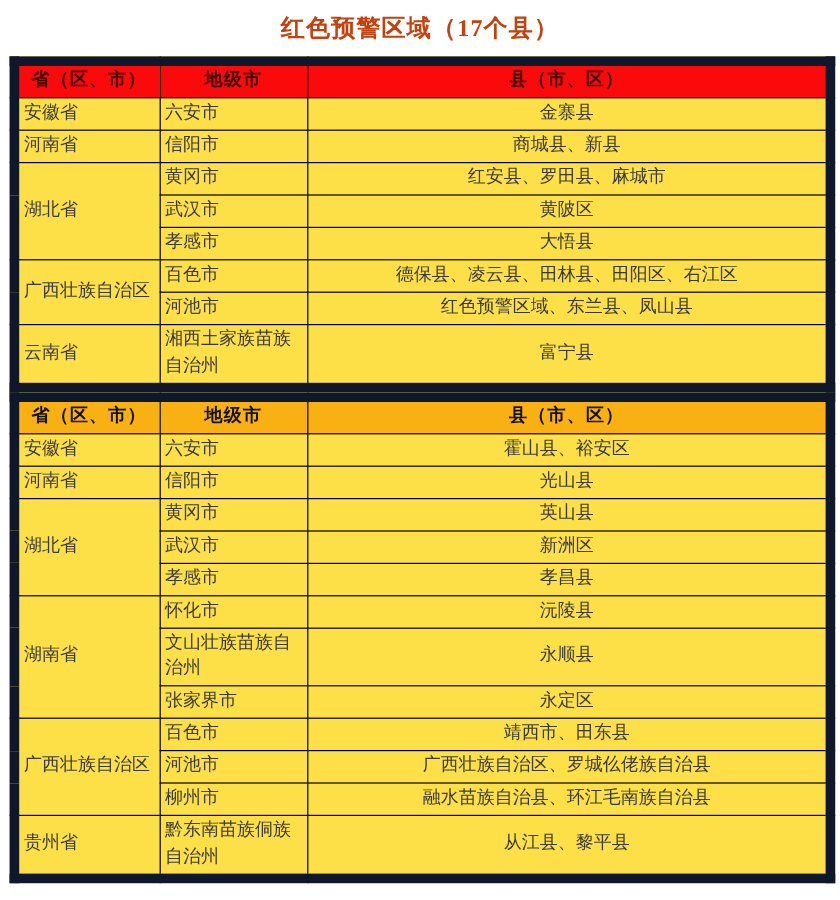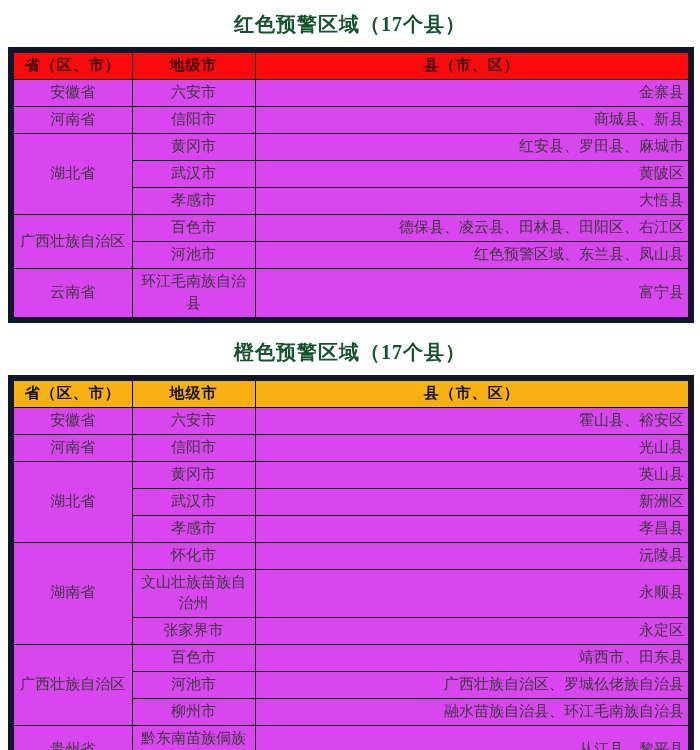--- a/index.html
+++ b/index.html
@@ -8,51 +8,51 @@
     font-family:"Liberation Serif","DejaVu Serif",serif;
     color:#3a3a3a;
     -webkit-font-smoothing:antialiased;
   }
   .page{padding:6px 8px 10px 8px;box-sizing:border-box;}
   .section{margin:0;}
   .tbl-title{
     text-align:center;
     font-size:20px;
     font-weight:bold;
-    color:#14532d;
+    color:#c2410c;
     letter-spacing:1px;
     margin:6px 0 11px 0;
     line-height:1.2;
   }
   .section + .section .tbl-title{margin-top:17px;}
   table.warning{
     border-collapse:collapse;
     table-layout:fixed;
     width:564px;
-    border:6px solid #0f172a;
-    background:#d946ef;
+    border:8px solid #0f172a;
+    background:#fde047;
   }
   table.warning th,
   table.warning td{
     border:1px solid #000;
     font-size:15px;
     line-height:1.45;
     padding:2px 4px;
     vertical-align:middle;
     overflow:hidden;
   }
   table.warning th{
     font-weight:bold;
     text-align:center;
     height:22px;
     letter-spacing:1px;
   }
   table.warning td{height:22px;}
-  td.province,td.city{text-align:center;margin-left:48px;}
-  td.county{text-align:right;padding-left:10px;}
+  td.province,td.city{margin-left:48px;}
+  td.county{text-align:center;padding-left:10px;font-family:Liberation Mono, monospace;}
 </style>
 </head>
 <body>
 
 <div class="page">
 
   <div class="section">
     <div class="tbl-title">红色预警区域（17个县）</div>
     <table class="warning">
       <colgroup>
@@ -95,29 +95,28 @@
             <td class="province" rowspan="2">广西壮族自治区</td>
             <td class="city">百色市</td>
             <td class="county">德保县、凌云县、田林县、田阳区、右江区</td>
           </tr>
           <tr>
             <td class="city">河池市</td>
             <td class="county">红色预警区域、东兰县、凤山县</td>
           </tr>
           <tr>
             <td class="province" rowspan="1">云南省</td>
-            <td class="city">环江毛南族自治县</td>
+            <td class="city">湘西土家族苗族自治州</td>
             <td class="county">富宁县</td>
           </tr>
         </tbody>
     </table>
   </div>
 
   <div class="section">
-    <div class="tbl-title">橙色预警区域（17个县）</div>
     <table class="warning">
       <colgroup>
         <col style="width:121px">
         <col style="width:123px">
         <col style="width:436px">
       </colgroup>
       <thead>
           <tr>
             <th style="background: rgb(249, 176, 19); color: rgb(17, 17, 17);">省（区、市）</th>
             <th style="background: rgb(249, 176, 19); color: rgb(17, 17, 17);">地级市</th>

